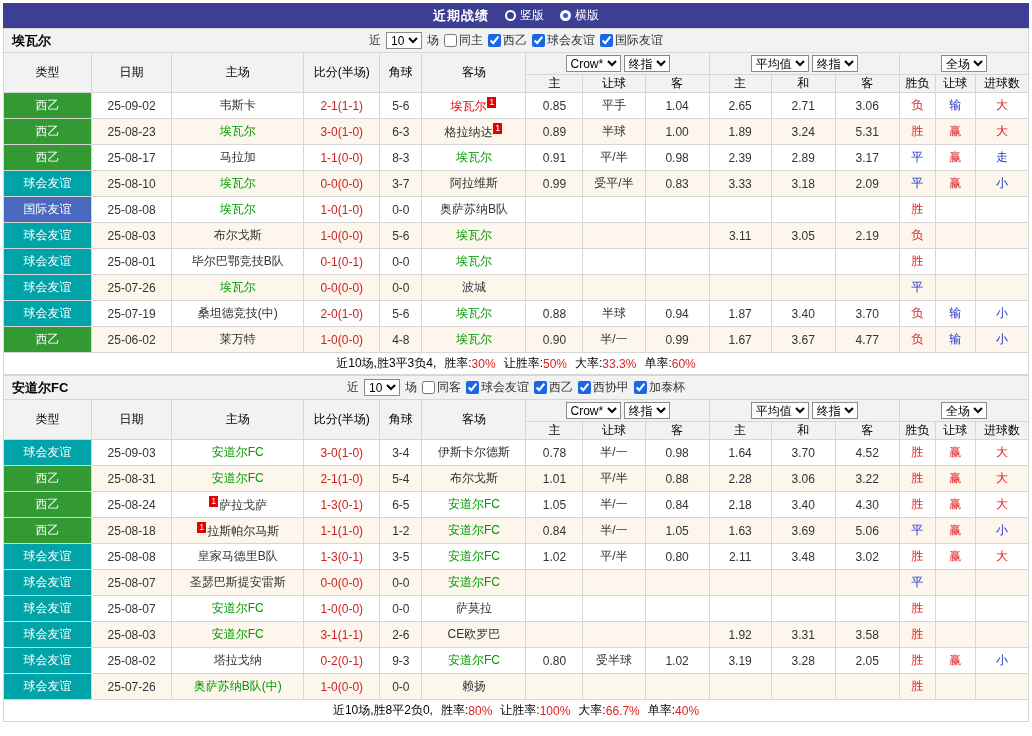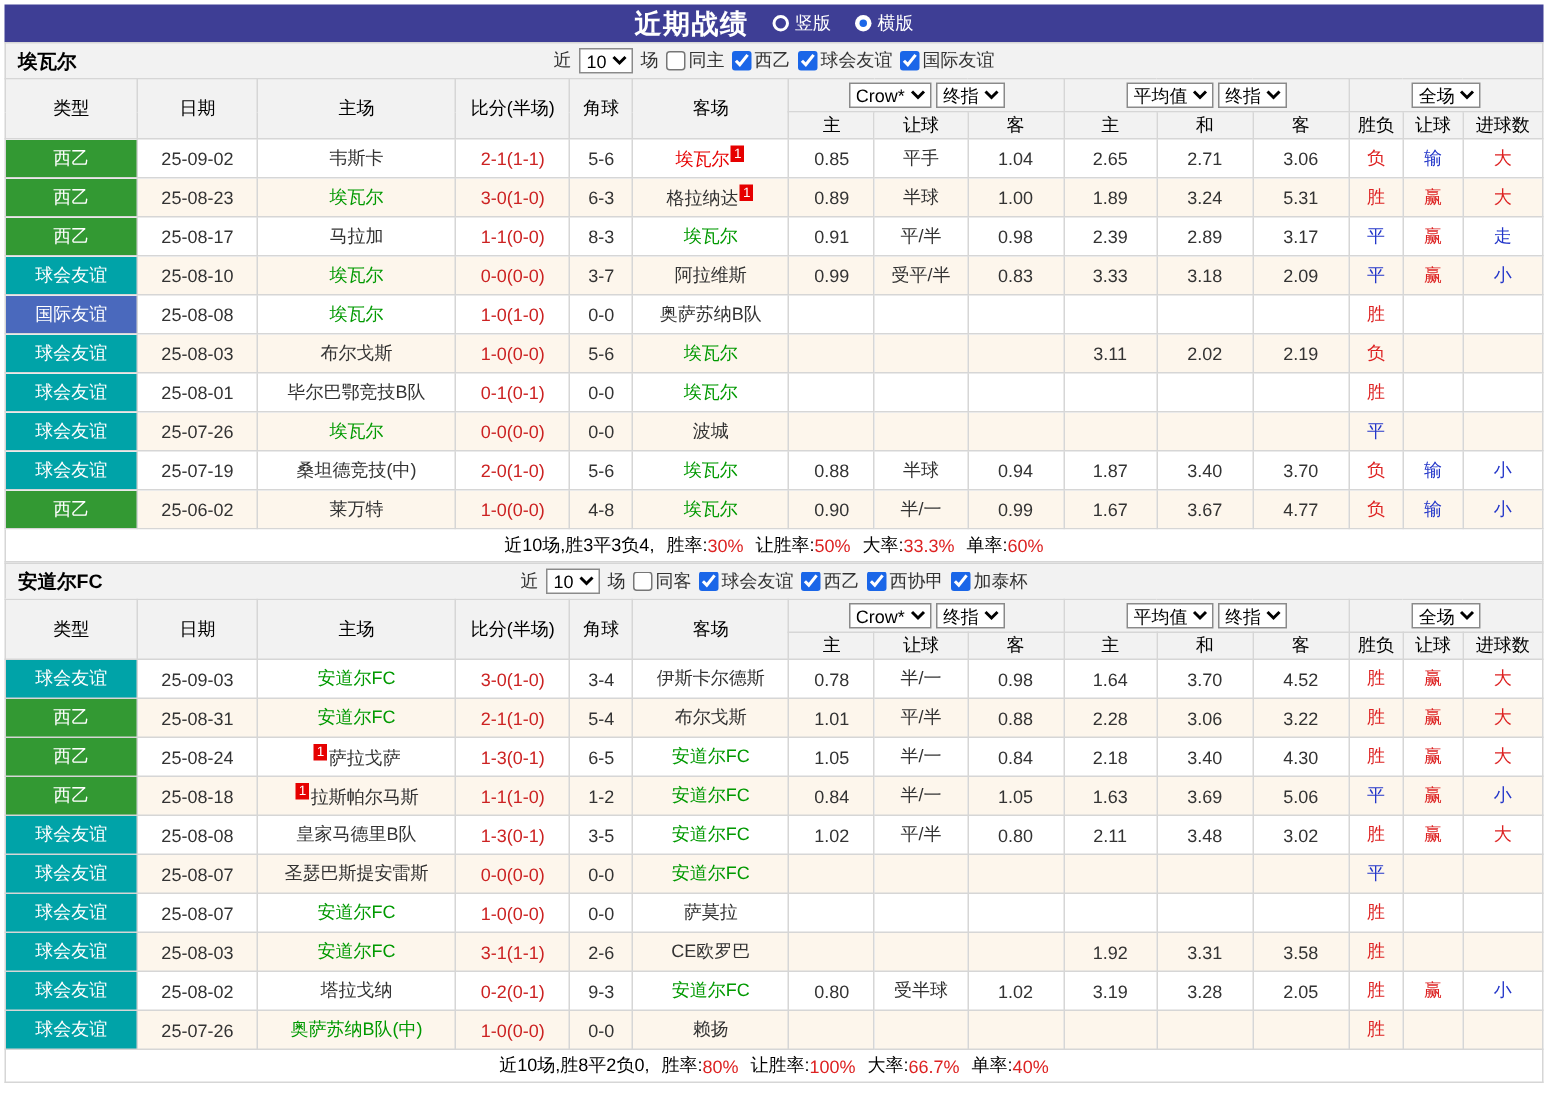--- a/index.html
+++ b/index.html
@@ -5,21 +5,21 @@
   :root{
     --topbar_bg:#3e3e95; --league_xiyi:#339933; --friendly_club:#00a3a8; --friendly_intl:#4a69bd;
     --focal_team_green:#009900; --highlight_red:#e60000; --score_red:#cc2222;
     --result_red:#dd2222; --result_blue:#2336c9; --row_alt_bg:#fdf6ec;
     --header_bg:#f2f2f2; --border:#d6d6d6; --radio_selected_blue:#1a66e8;
   }
   *{margin:0;padding:0;box-sizing:border-box;}
   body{font-family:"Liberation Sans","DejaVu Sans",sans-serif;font-size:12px;color:#333;background:#fff;}
   .page{width:1026px;margin:3px;}
   .topbar{background:var(--topbar_bg);color:#fff;height:25px;display:flex;align-items:center;justify-content:center;gap:16px;}
-  .topbar .title{font-weight:bold;font-size:18px;letter-spacing:1px;}
+  .topbar .title{font-weight:bold;font-size:13px;letter-spacing:1px;}
   .radio-opt{display:inline-flex;align-items:center;gap:4px;cursor:pointer;}
   .radio-circle{width:11px;height:11px;border-radius:50%;display:inline-block;position:relative;}
   .radio-circle.unsel{border:2px solid #fff;background:transparent;}
   .radio-circle.sel{background:#fff;}
   .radio-circle.sel::after{content:"";position:absolute;left:3px;top:3px;width:5px;height:5px;border-radius:50%;background:var(--radio_selected_blue);}
   .sec-header{position:relative;height:24px;background:var(--header_bg);border:1px solid var(--border);border-bottom:none;display:flex;align-items:center;justify-content:center;gap:7px;}
   .sec-team{position:absolute;left:8px;font-weight:bold;font-size:13px;color:#000;}
   .filters{display:flex;align-items:center;gap:5px;}
   .filters label{display:inline-flex;align-items:center;gap:2px;cursor:pointer;justify-content:flex-end;}
   input[type=checkbox]{width:13px;height:13px;accent-color:var(--radio_selected_blue);}
@@ -231,21 +231,21 @@
           <td class="t-club">球会友谊</td>
           <td>25-08-03</td>
           <td><span>布尔戈斯</span></td>
           <td class="score">1-0(0-0)</td>
           <td>5-6</td>
           <td><span class="name-green">埃瓦尔</span></td>
           <td></td>
           <td></td>
           <td></td>
           <td>3.11</td>
-          <td>2.02</td>
+          <td>3.05</td>
           <td>2.19</td>
           <td class="r-red">负</td>
           <td></td>
           <td></td>
         </tr>
         <tr>
           <td class="t-club">球会友谊</td>
           <td>25-08-01</td>
           <td><span>毕尔巴鄂竞技B队</span></td>
           <td class="score">0-1(0-1)</td>

